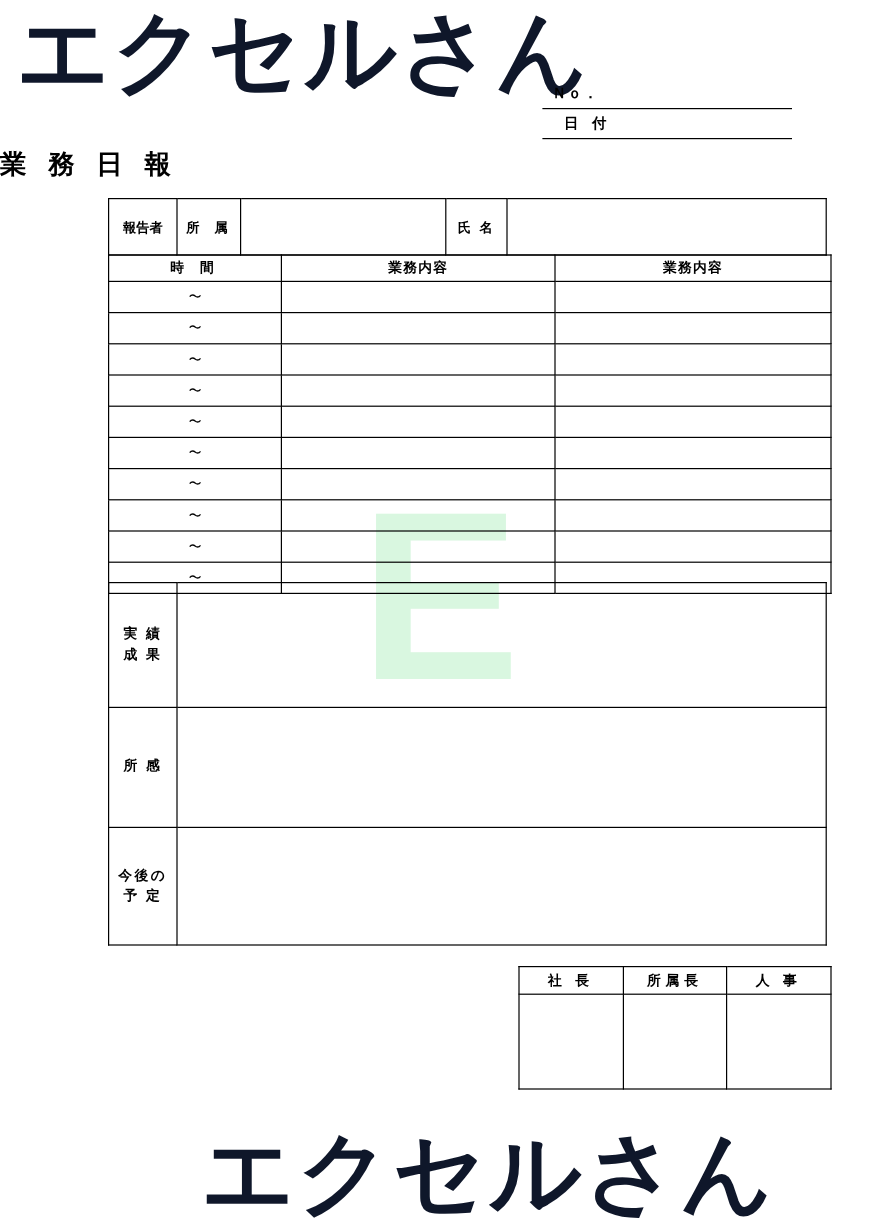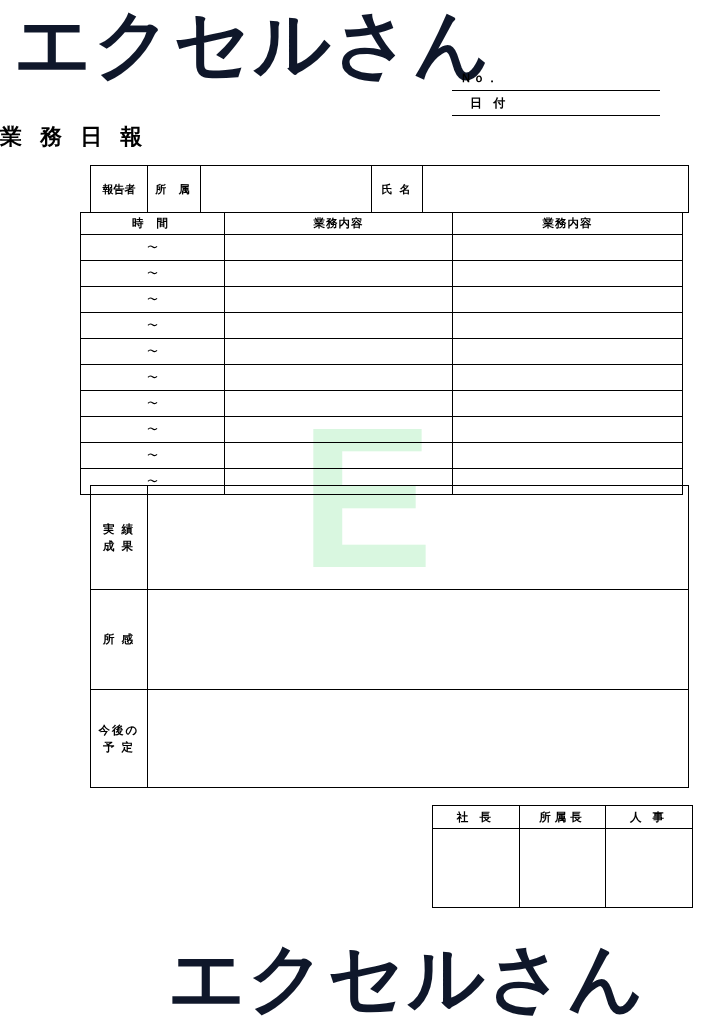--- a/index.html
+++ b/index.html
@@ -114,21 +114,21 @@
   .hdr-table td { height: 46px; }
   .cell-reporter { width: 56px; letter-spacing: 0px; }
   .cell-dept     { width: 52px; letter-spacing: 3px; font-family: Liberation Mono, monospace; }
   .cell-dept-in  { width: 170px; }
   .cell-name     { width: 50px; letter-spacing: 2px; }
   .cell-name-in  { }
 
   
   .main-table {
     position: absolute;
-    left: 52px;
+    left: 62px;
     top: 212px;
     width: 599px;
   }
   .main-table th {
     height: 21px;
     font-size: 11.5px;
     font-weight: bold;
   }
   .col-time  { width: 143px; letter-spacing: 5px; }
   .col-task  { width: 227px; letter-spacing: 1px; }

